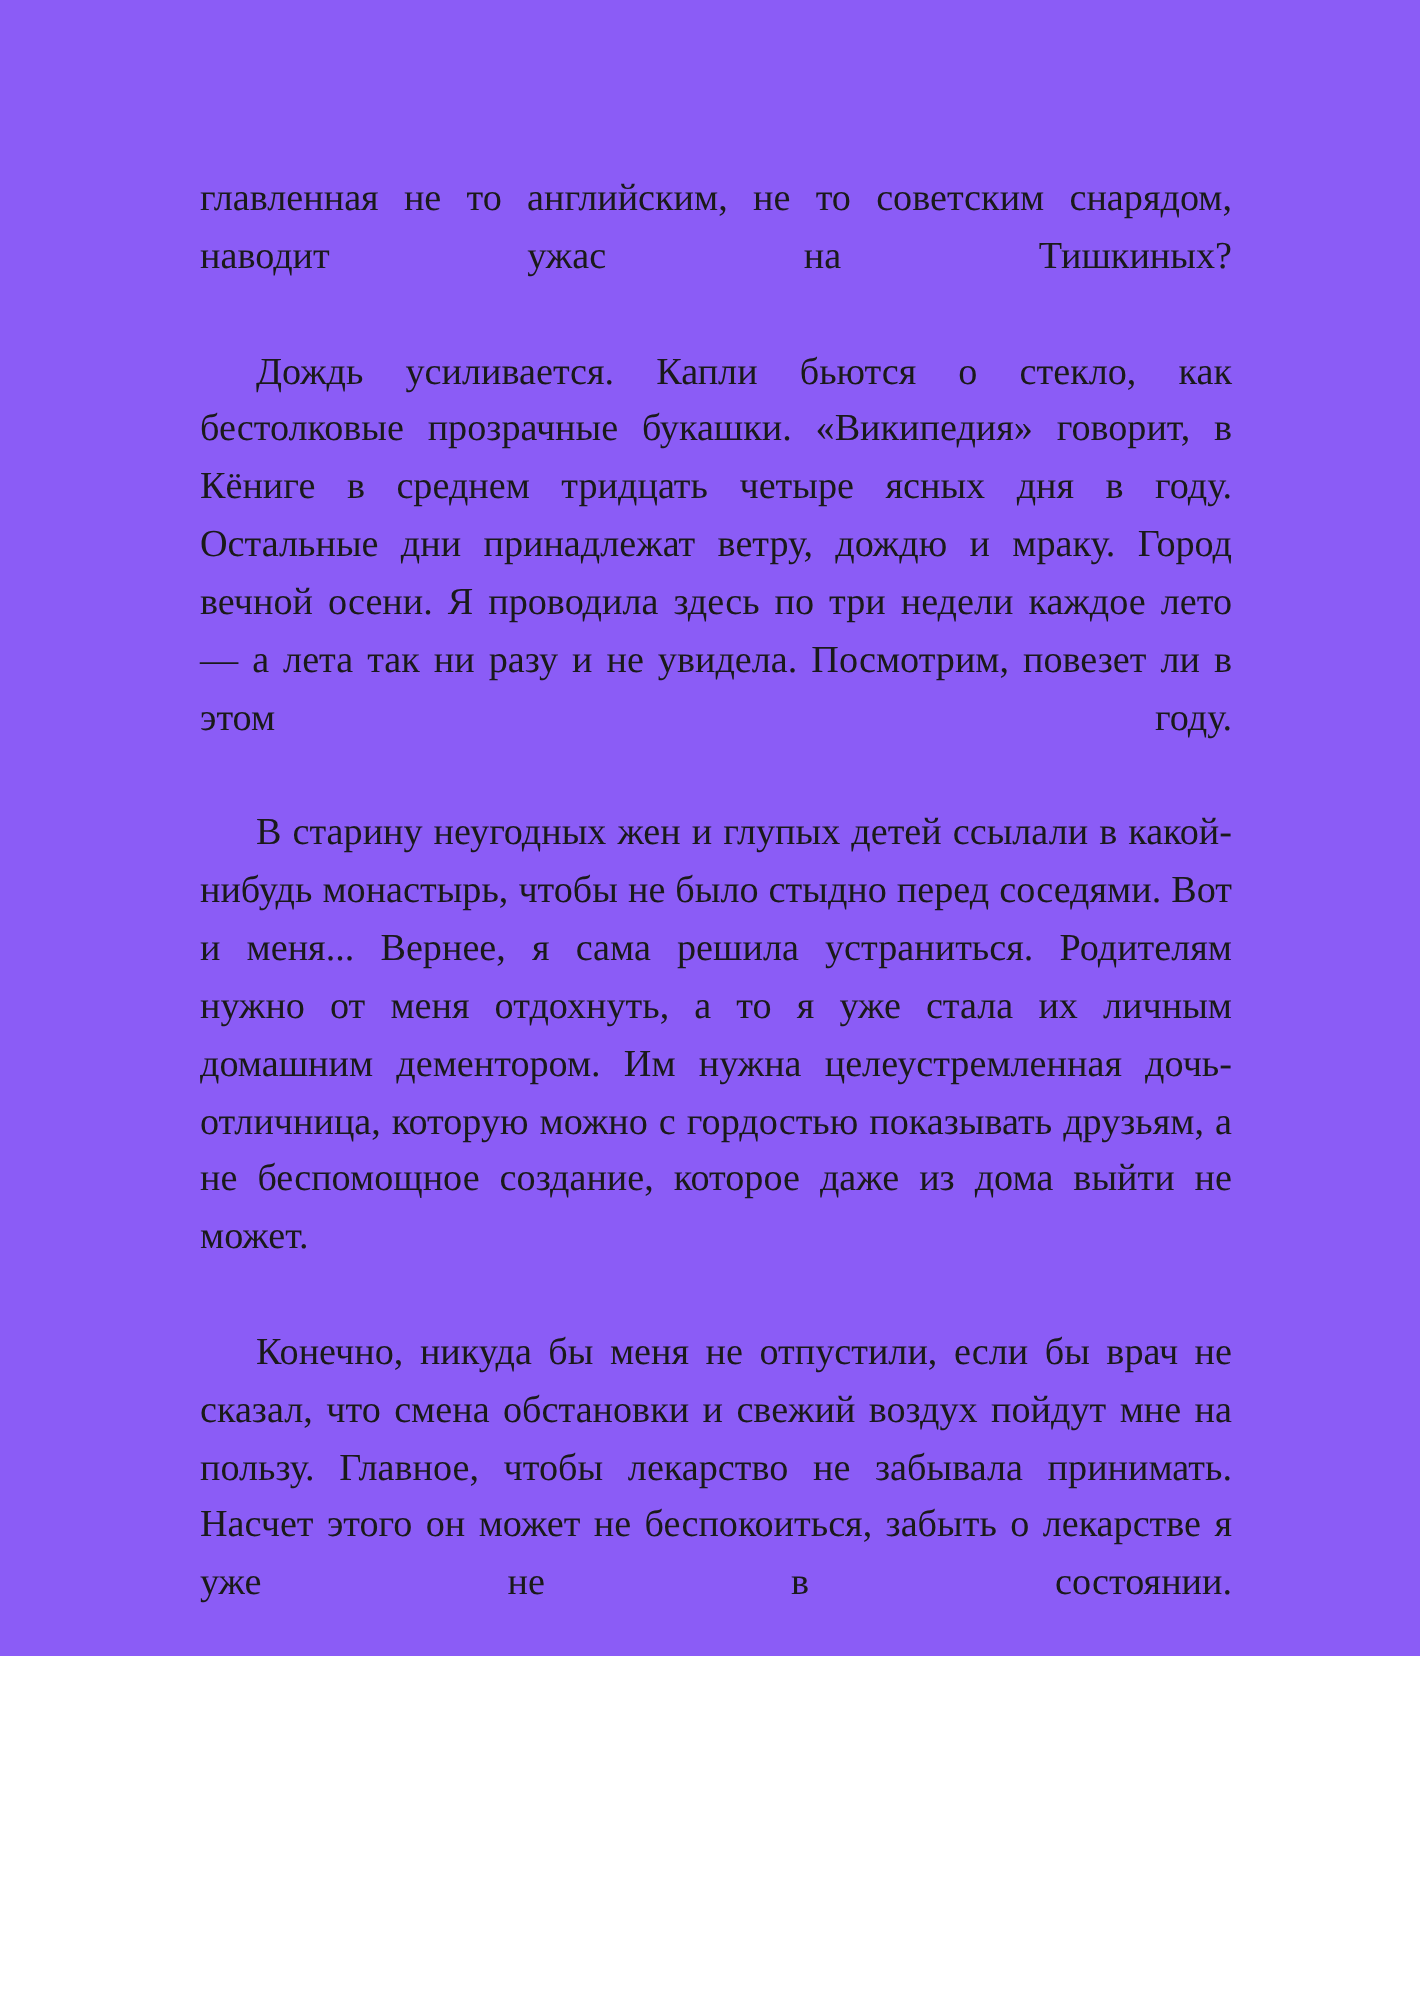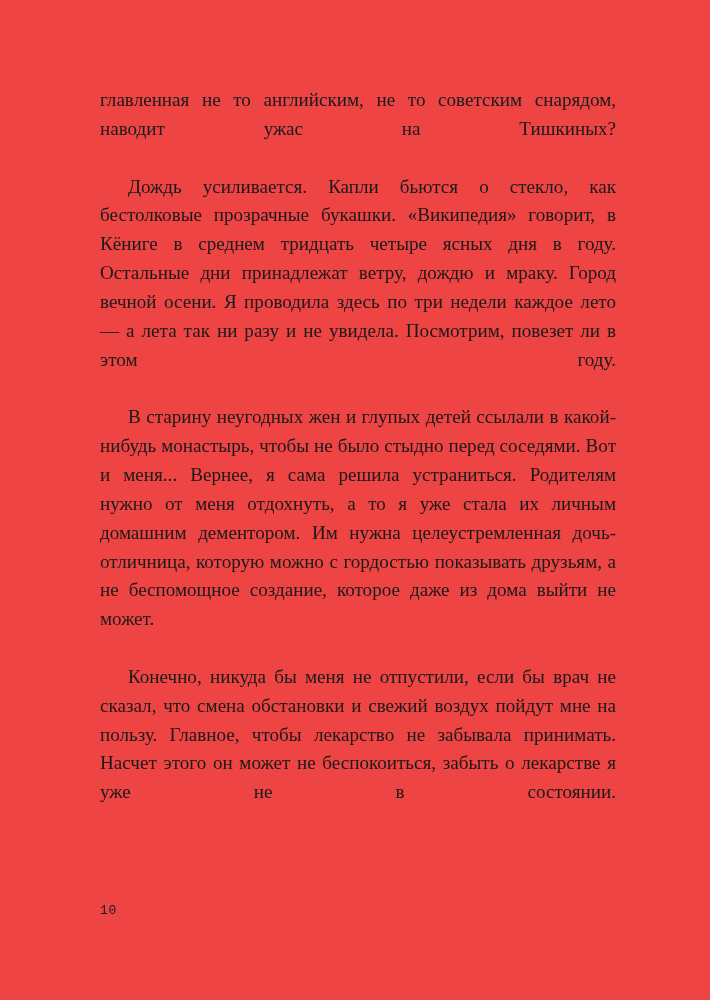--- a/index.html
+++ b/index.html
@@ -3,22 +3,22 @@
 <meta charset="utf-8">
 <style>
   html, body {
     margin: 0;
     padding: 0;
     background: #ffffff;
   }
   .page {
     position: relative;
     width: 710px;
-    height: 1000px;
-    background: #ef4444;
+    height: 828px;
+    background: #8b5cf6;
     overflow: hidden;
     box-sizing: border-box;
   }
   .text-block {
     position: absolute;
     left: 100px;
     top: 86px;
     width: 516px;
     font-family: "Liberation Serif", "DejaVu Serif", serif;
     font-size: 19.1px;

